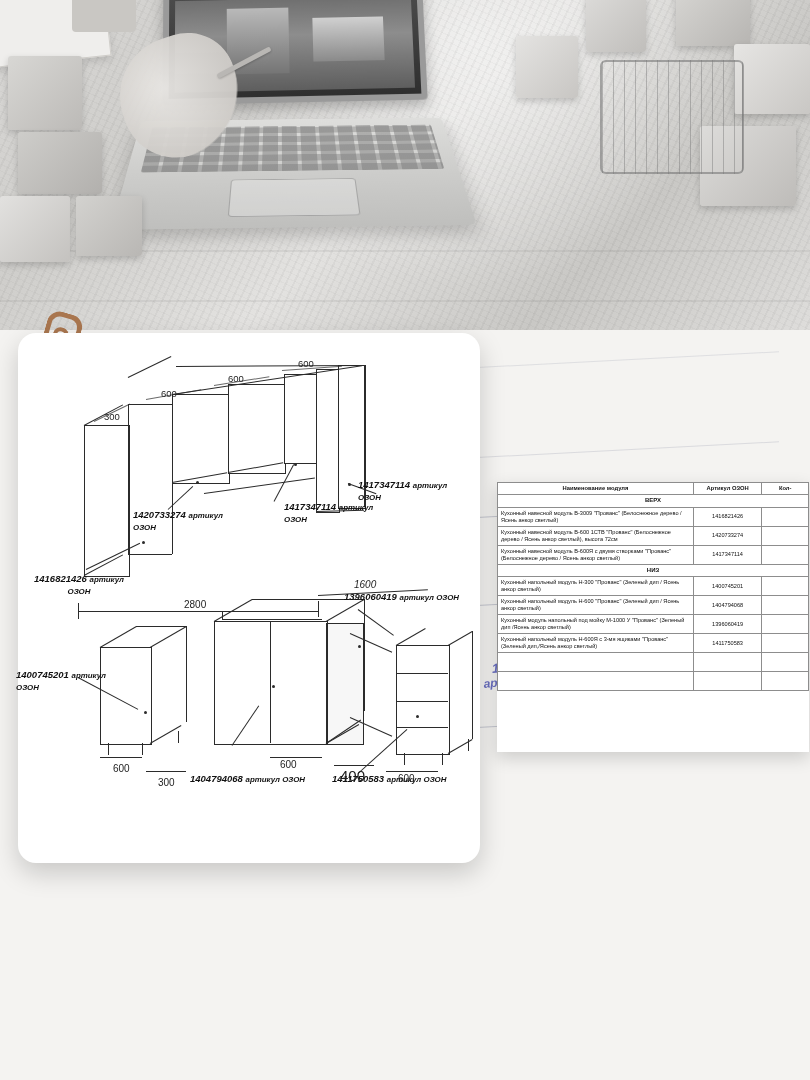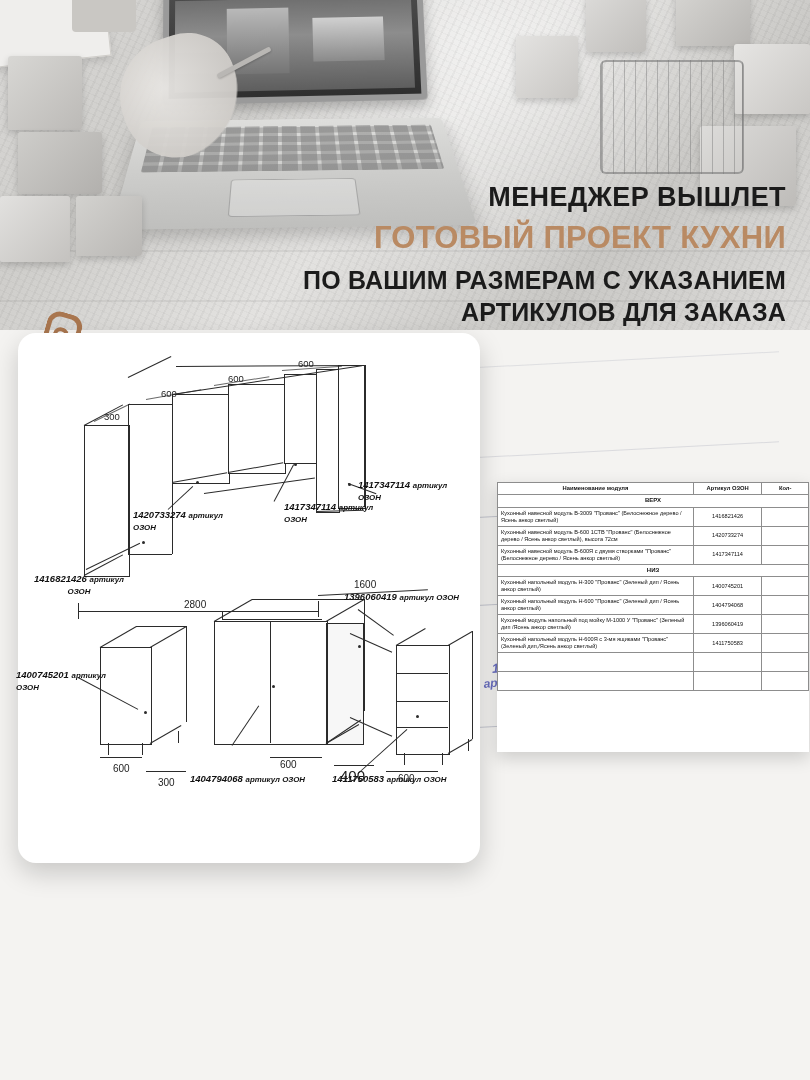--- a/index.html
+++ b/index.html
@@ -150,25 +150,20 @@
     <div class="tile" style="left:0px;top:196px;width:70px;height:66px;background:linear-gradient(135deg,#e2e1df,#c4c2bf);"></div>
     <div class="tile" style="left:76px;top:196px;width:66px;height:60px;background:linear-gradient(135deg,#d3d2cf,#b9b7b4);"></div>
     <div class="tile" style="left:516px;top:36px;width:62px;height:62px;background:linear-gradient(135deg,#e4e3e1,#c8c6c3);"></div>
     <div class="tile" style="left:586px;top:-6px;width:60px;height:58px;background:linear-gradient(135deg,#dcdbd9,#c0bebb);"></div>
     <div class="tile" style="left:676px;top:-10px;width:74px;height:56px;background:linear-gradient(135deg,#d6d5d2,#b7b5b2);"></div>
     <div class="tile" style="left:734px;top:44px;width:76px;height:70px;background:linear-gradient(135deg,#e6e5e3,#c9c7c4);"></div>
     <div class="tile" style="left:700px;top:126px;width:96px;height:80px;background:linear-gradient(135deg,#dddcda,#bebcb9);"></div>
     <div class="basket"></div>
   </div>
 
-  <div class="headline">
-    <div class="l1">МЕНЕДЖЕР ВЫШЛЕТ</div>
-    <div class="l2">ГОТОВЫЙ ПРОЕКТ КУХНИ</div>
-    <div class="l3">ПО ВАШИМ РАЗМЕРАМ С УКАЗАНИЕМ АРТИКУЛОВ ДЛЯ ЗАКАЗА</div>
-  </div>
 
   <div class="blueprint">
 
     <div class="bp-line" style="left:40px;top:210px;width:740px;transform:rotate(-3deg);"></div>
     <div class="bp-line" style="left:40px;top:420px;width:740px;transform:rotate(-3deg);"></div>
     <div class="bp-line" style="left:40px;top:298px;width:740px;transform:rotate(-3deg);"></div>
     <div class="bp-v" style="left:60px;top:200px;height:230px;"></div>
     <div class="bp-v" style="left:170px;top:196px;height:228px;"></div>
     <div class="bp-v" style="left:280px;top:192px;height:226px;"></div>
     <div class="bp-v" style="left:390px;top:188px;height:224px;"></div>
@@ -262,21 +257,21 @@
     <div class="code" style="left:340px;top:146px;width:110px;text-align:left;">
       <span>1417347114</span>
       <small>артикул ОЗОН</small>
     </div>
 
     <div class="ln" style="left:60px;top:278px;width:240px;"></div>
     <div class="lnv" style="left:60px;top:270px;height:16px;"></div>
     <div class="lnv" style="left:300px;top:268px;height:16px;"></div>
     <div class="dim" style="left:166px;top:266px;font-size:10px;">2800</div>
     <div class="ln" style="left:300px;top:262px;width:110px;transform:rotate(-3deg);"></div>
-    <div class="dim" style="left:336px;top:246px;font-size:10px;">1600</div>
+    <div class="dim" style="left:336px;top:246px;font-size:10px;font-style:italic;">1600</div>
 
     <div class="face" style="left:82px;top:314px;width:50px;height:96px;"></div>
     <div class="ln" style="left:82px;top:314px;width:42px;transform:rotate(-30deg);"></div>
     <div class="ln" style="left:132px;top:314px;width:42px;transform:rotate(-30deg);"></div>
     <div class="ln" style="left:118px;top:293px;width:50px;"></div>
     <div class="lnv" style="left:168px;top:293px;height:96px;"></div>
     <div class="ln" style="left:132px;top:410px;width:36px;transform:rotate(-30deg);"></div>
     <div class="lnv" style="left:90px;top:410px;height:12px;"></div>
     <div class="lnv" style="left:124px;top:410px;height:12px;"></div>
     <div class="lnv" style="left:160px;top:398px;height:12px;"></div>

